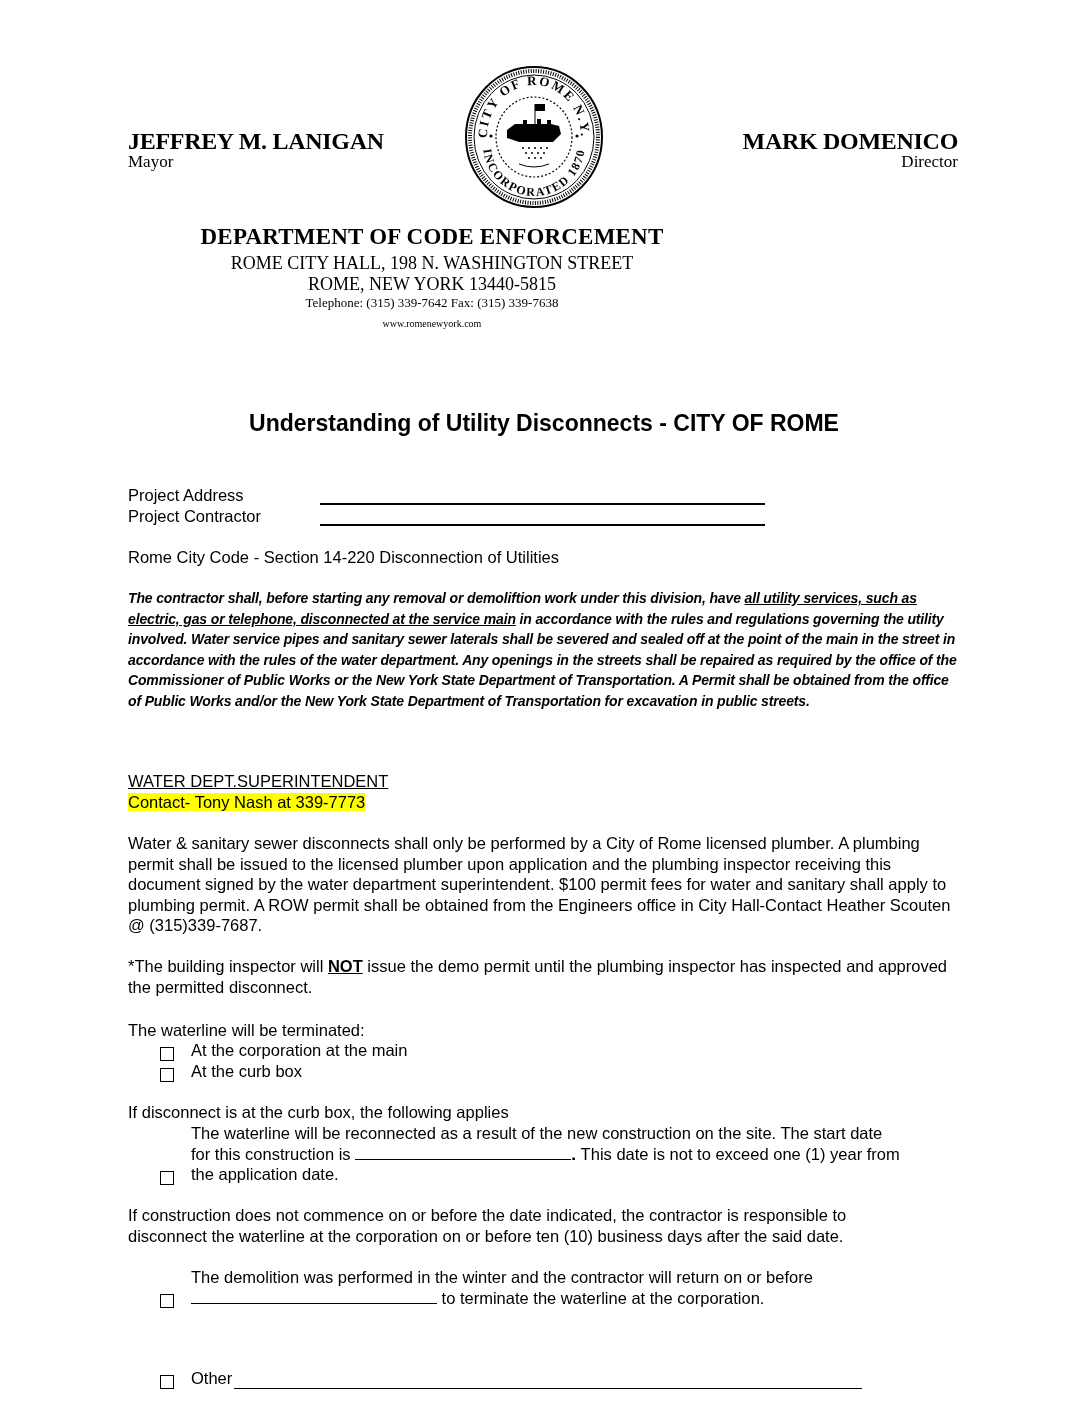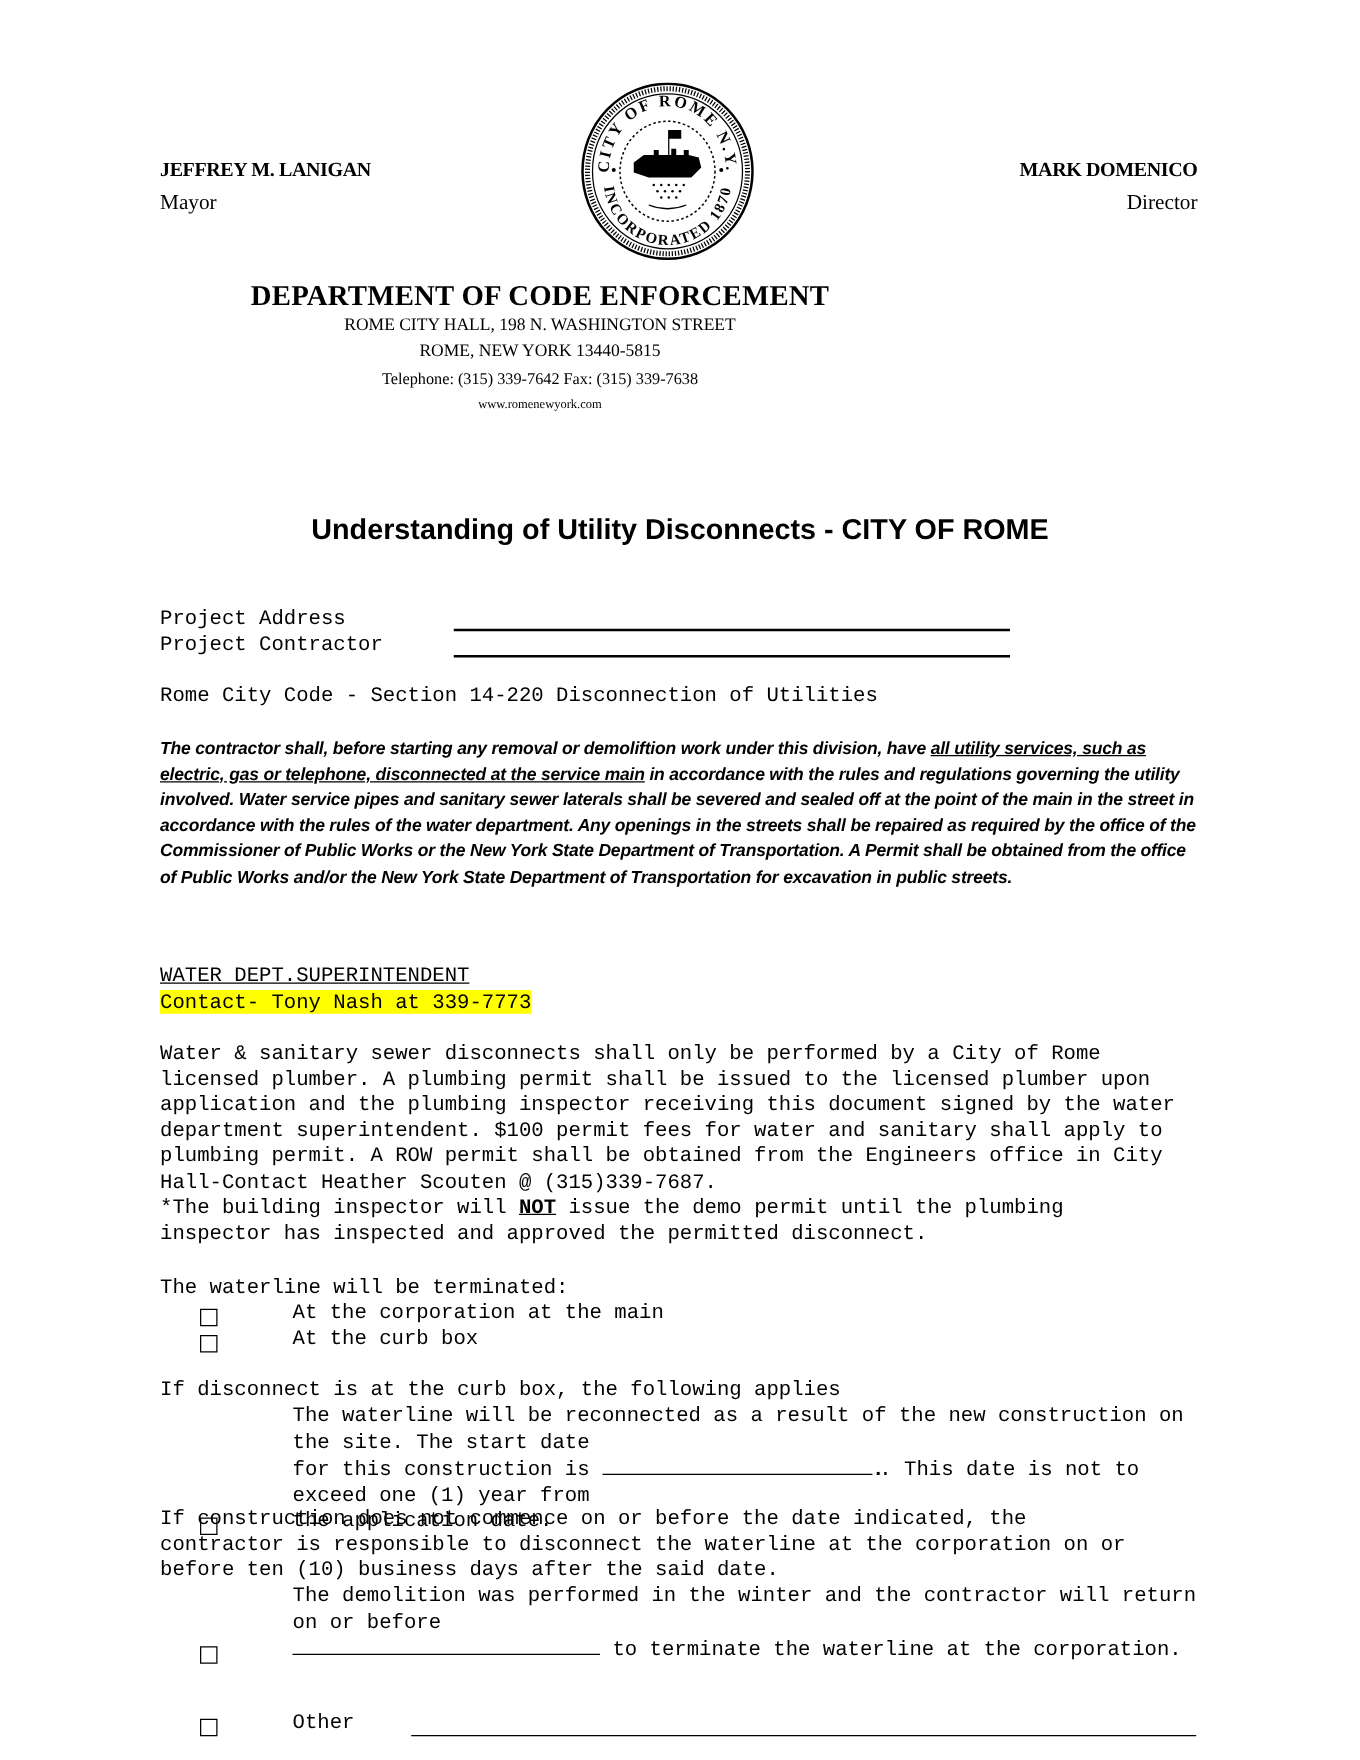--- a/index.html
+++ b/index.html
@@ -1,33 +1,33 @@
 <!DOCTYPE html>
 <html><head>
 <meta charset="utf-8">
 <style>
   html, body { margin: 0; padding: 0; background: #ffffff; }
   body { width: 1088px; height: 1408px; position: relative; overflow: hidden; color: #000; }
   .sans { font-family: "Liberation Sans", "DejaVu Sans", sans-serif; }
   .abs { position: absolute; }
 
-  .hdr-name { font-family: "Liberation Serif", serif; font-weight: bold; font-size: 16px; letter-spacing: -0.3px; }
+  .hdr-name { font-family: "Liberation Serif", serif; font-weight: bold; font-size: 24px; letter-spacing: -0.3px; }
   .hdr-role { font-family: "Liberation Serif", serif; font-size: 17px; }
 
   .seal { position: absolute; left: 463px; top: 66px; width: 142px; height: 142px; }
 
   .dept { position: absolute; left: 0; width: 864px; text-align: center; font-family: "Liberation Serif", serif; }
   .dept-title { top: 224px; font-weight: bold; font-size: 23px; letter-spacing: 0.2px; }
-  .dept-line { font-size: 14px; }
+  .dept-line { font-size: 18px; }
   .dept-small { font-size: 10px; }
 
   .doc-title { position: absolute; left: 0; width: 1088px; top: 410px; text-align: center;
                font-family: "Liberation Sans", sans-serif; font-weight: bold; font-size: 23px; }
 
-  .body-text { font-family: Liberation Mono, monospace; font-size: 16.5px; line-height: 20.5px; gap: 43px; }
+  .body-text { font-family: Liberation Sans, sans-serif; font-size: 16.5px; line-height: 20.5px; }
   .field-row { position: absolute; left: 128px; height: 21px; display: flex; align-items: flex-end; }
   .field-label { width: 192px; }
   .field-line { width: 445px; border-bottom: 2px solid #000; height: 16px; }
 
   .para { position: absolute; left: 128px; width: 835px; }
   .bi { font-weight: bold; font-style: italic; font-size: 14px; line-height: 20.5px; letter-spacing: -0.15px; }
   .u { text-decoration: underline; }
   .hl { background: #ffff00; }
 
   .cb-row { position: absolute; left: 160px; display: flex; align-items: flex-end; }

